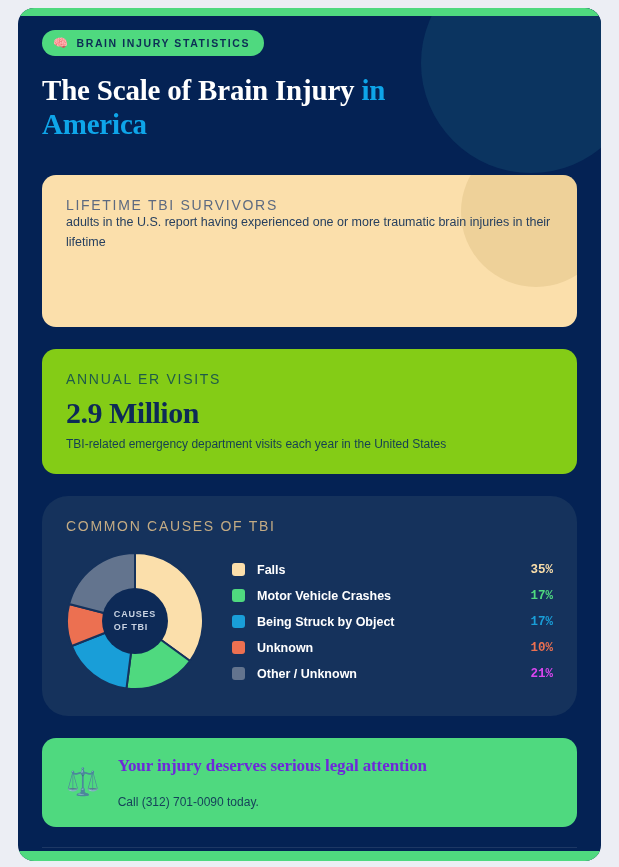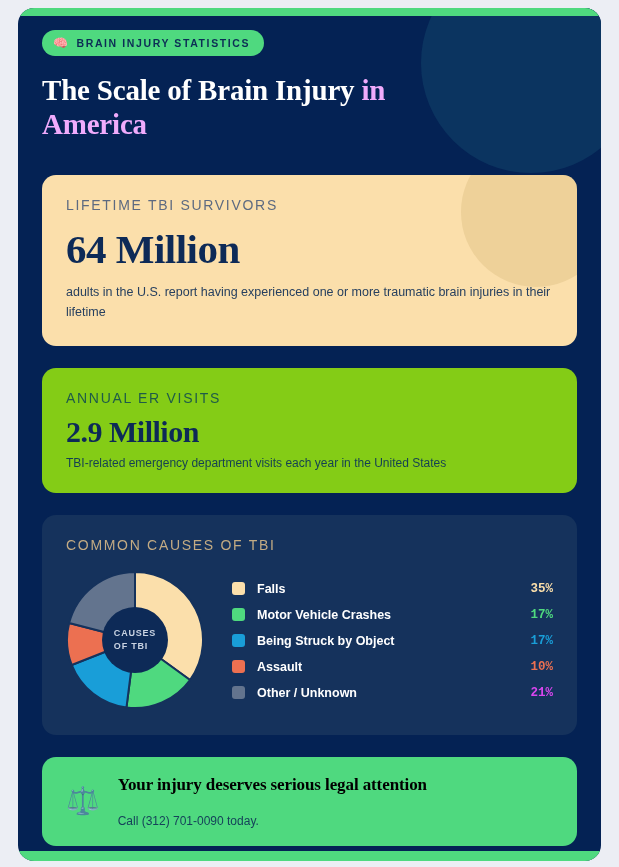--- a/index.html
+++ b/index.html
@@ -82,21 +82,21 @@
   .title {
     margin-top: 18px;
     font-family: "Liberation Serif", serif;
     font-weight: bold;
     font-size: 29px;
     line-height: 1.16;
     color: #ffffff;
     letter-spacing: -0.2px;
     max-width: 400px;
   }
-  .title .hl { color: #f0abfc; }
+  .title .hl { color: #0ea5e9; }
 
   
   .stat-card {
     position: relative;
     margin-top: 22px;
     border-radius: 14px;
     overflow: hidden;
     padding: 22px 24px 24px 24px;
   }
   .stat-card.tan   { background: #fbdfab; margin-top: 34px; min-height: 152px; }
@@ -134,21 +134,21 @@
     font-size: 12.5px;
     line-height: 1.55;
     color: #27405f;
   }
   .stat-card.green .desc { color: #143f53; font-size: 12px; }
 
   
   .causes {
     margin-top: 22px;
     background: #15325c;
-    border-radius: 14px;
+    border-radius: 26px;
     padding: 22px 24px 26px 24px;
   }
   .causes .kicker { color: #c3ab84; }
 
   .chart-row {
     display: flex;
     align-items: center;
     margin-top: 18px;
     gap: 28px;
   }
@@ -208,21 +208,21 @@
     display: flex;
     align-items: center;
     gap: 18px;
     min-height: 76px;
   }
   .cta-icon { font-size: 27px; line-height: 1; flex: 0 0 auto; }
   .cta-title {
     font-family: "Liberation Serif", serif;
     font-weight: bold;
     font-size: 17px;
-    color: #000000;
+    color: #6d28d9;
     letter-spacing: -0.1px;
   }
   .cta-sub {
     margin-top: 19px;
     font-size: 12px;
     color: #16425a;
   }
 
   
   .footer {
@@ -258,21 +258,20 @@
       
       <h1 class="title">
         <span>The Scale of Brain Injury </span><span class="hl">in</span><br>
         <span class="hl">America</span>
       </h1>
 
       
       <div class="stat-card tan">
         <div class="card-deco"></div>
         <div class="kicker">LIFETIME TBI SURVIVORS</div>
-        <div class="big-number">64 Million</div>
         <div class="desc">adults in the U.S. report having experienced one or more traumatic brain injuries in their lifetime</div>
       </div>
 
       
       <div class="stat-card green">
         <div class="kicker">ANNUAL ER VISITS</div>
         <div class="big-number">2.9 Million</div>
         <div class="desc">TBI-related emergency department visits each year in the United States</div>
       </div>
 
@@ -310,21 +309,21 @@
                 <div class="legend-label">Motor Vehicle Crashes</div>
                 <div class="legend-pct" style="color: rgb(79, 217, 127);">17%</div>
               </div>
               <div class="legend-row">
                 <div class="swatch" style="background: rgb(25, 158, 216);"></div>
                 <div class="legend-label">Being Struck by Object</div>
                 <div class="legend-pct" style="color: rgb(25, 158, 216);">17%</div>
               </div>
               <div class="legend-row">
                 <div class="swatch" style="background: rgb(236, 112, 81);"></div>
-                <div class="legend-label">Assault</div>
+                <div class="legend-label">Unknown</div>
                 <div class="legend-pct" style="color: rgb(236, 112, 81);">10%</div>
               </div>
               <div class="legend-row">
                 <div class="swatch" style="background: rgb(99, 116, 142);"></div>
                 <div class="legend-label">Other / Unknown</div>
                 <div class="legend-pct" style="color: #d946ef;">21%</div>
               </div>
             </div>
 
         </div>

